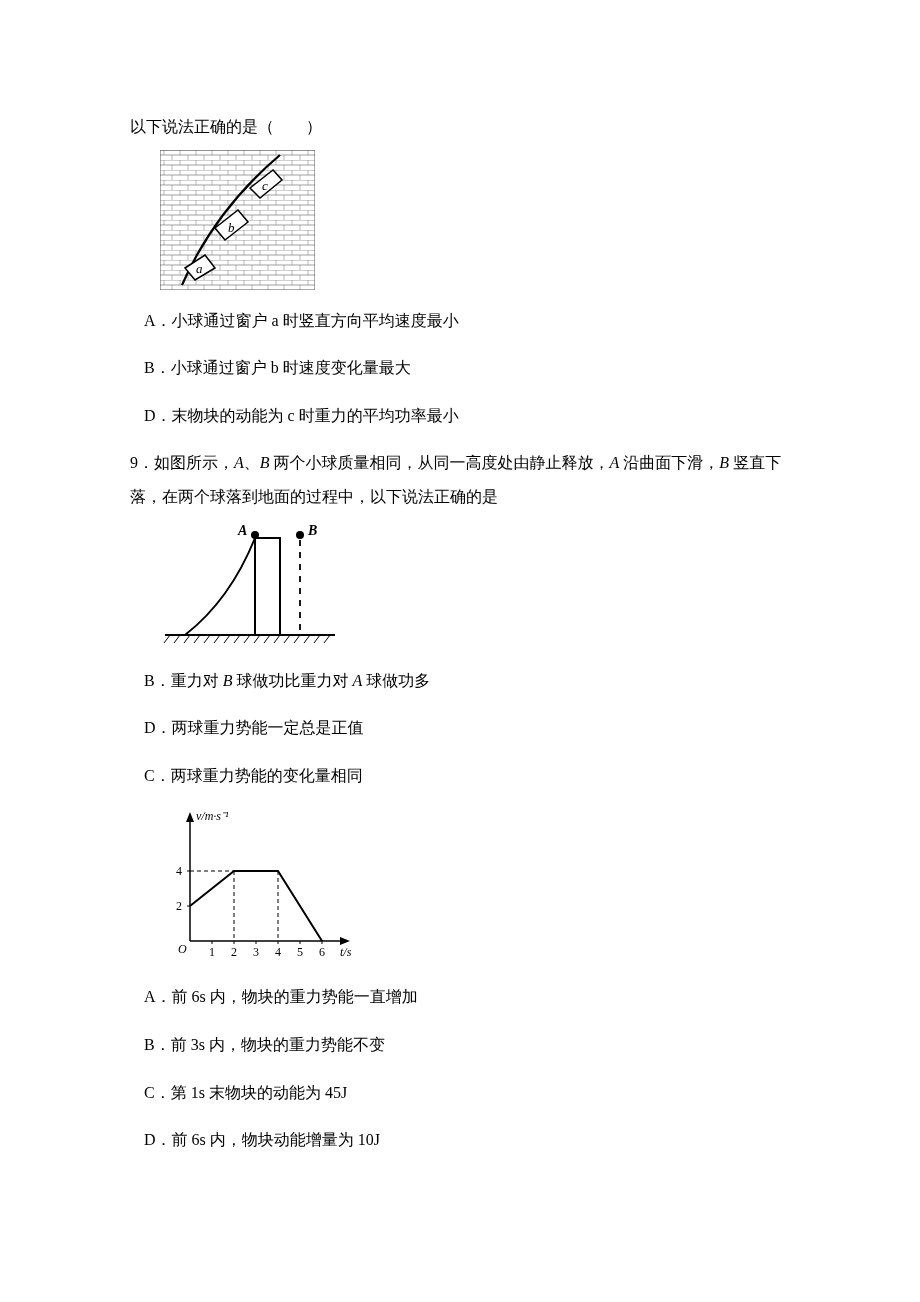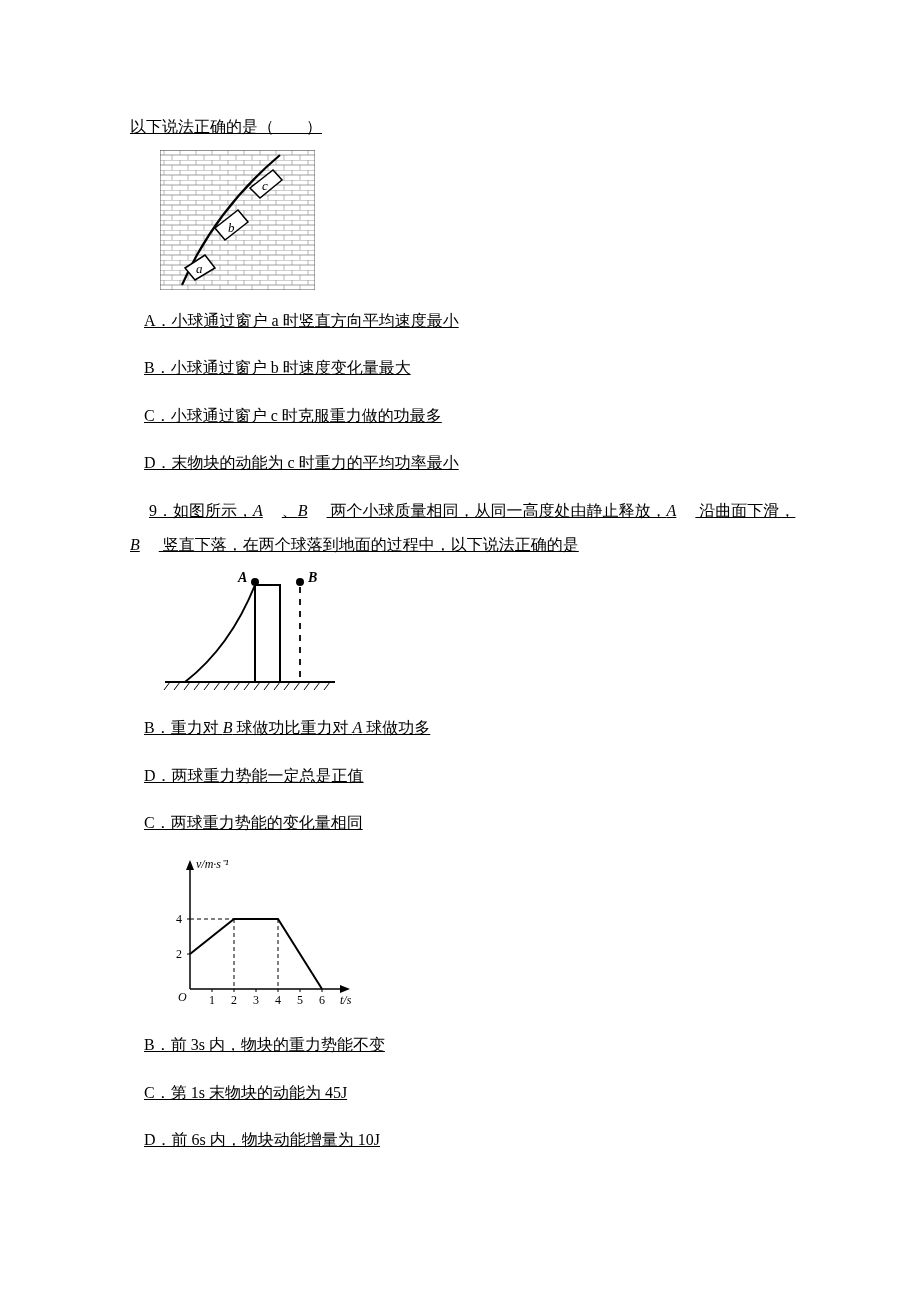--- a/index.html
+++ b/index.html
@@ -9,35 +9,33 @@
     font-family: "SimSun", "Songti SC", serif;
     font-size: 16px;
     color: #000;
   }
   .page {
     width: 920px;
     min-height: 1302px;
     box-sizing: border-box;
     padding: 110px 120px 80px 130px;
     line-height: 2.1;
-    text-decoration: underline;
   }
   .line {
     margin: 0;
   }
   .opt {
     margin: 14px;
   }
   .italic {
     font-style: italic;
     font-family: "Times New Roman", serif;
   }
   .q-text {
     display: inline;
-    margin-left: 19px;
   }
   .fig {
     margin: 6px 0 10px 30px;
   }
   .fig svg {
     display: block;
   }
 </style>
 </head>
 <body>
@@ -71,21 +69,20 @@
         <polygon points="90,38 113,20 122,30 100,48"></polygon>
       </g>
       <text x="36" y="123" font-size="13" font-style="italic" font-family="Times New Roman">a</text>
       <text x="68" y="82" font-size="13" font-style="italic" font-family="Times New Roman">b</text>
       <text x="102" y="40" font-size="13" font-style="italic" font-family="Times New Roman">c</text>
     </svg>
   </div>
 
   <p class="opt">A．小球通过窗户 a 时竖直方向平均速度最小</p>
   <p class="opt">B．小球通过窗户 b 时速度变化量最大</p>
-  <p class="opt">C．小球通过窗户 c 时克服重力做的功最多</p>
   <p class="opt">D．末物块的动能为 c 时重力的平均功率最小</p>
 
   <p class="line">
     <span class="q-text">9．如图所示，</span><span class="italic">A</span><span class="q-text">、</span><span class="italic">B</span><span class="q-text"> 两个小球质量相同，从同一高度处由静止释放，</span><span class="italic">A</span><span class="q-text"> 沿曲面下滑，</span><span class="italic">B</span><span class="q-text"> 竖直下落，在两个球落到地面的过程中，以下说法正确的是</span>
   </p>
 
   <div class="fig">
     <svg width="180" height="130" viewBox="0 0 180 130">
 
       <line x1="5" y1="115" x2="175" y2="115" stroke="#000" stroke-width="2"></line>
@@ -163,17 +160,18 @@
       </g>
 
       <line x1="30" y1="65" x2="74" y2="65" stroke="#000" stroke-dasharray="4,3"></line>
       <line x1="74" y1="65" x2="74" y2="135" stroke="#000" stroke-dasharray="4,3"></line>
       <line x1="118" y1="65" x2="118" y2="135" stroke="#000" stroke-dasharray="4,3"></line>
 
       <polyline points="30,100 74,65 118,65 162,135" stroke="#000" stroke-width="2" fill="none"></polyline>
     </svg>
   </div>
 
+  <p class="opt">A．前 6s 内，物块的重力势能一直增加</p>
   <p class="opt">B．前 3s 内，物块的重力势能不变</p>
   <p class="opt">C．第 1s 末物块的动能为 45J</p>
   <p class="opt">D．前 6s 内，物块动能增量为 10J</p>
 
 </div>
 
 </body></html>

